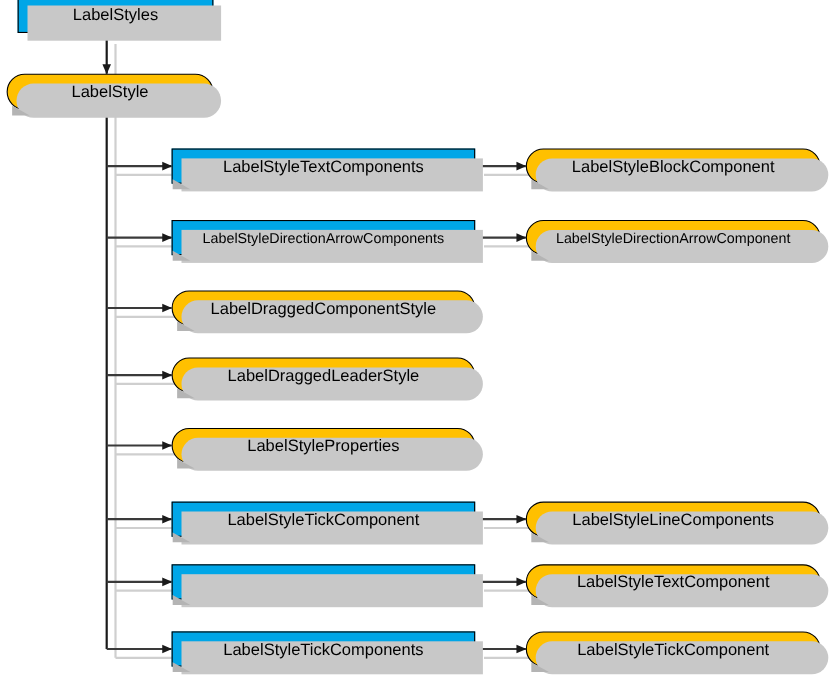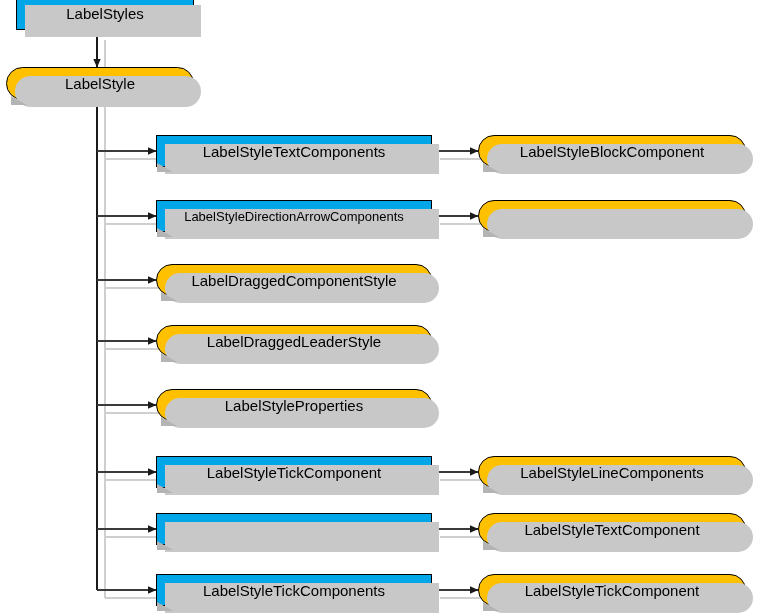--- a/index.html
+++ b/index.html
@@ -159,20 +159,21 @@
     <span class="corner-tri"></span>
     <span class="lbl">LabelStyleBlockComponent</span>
   </div>
 
   <div class="node rect fs-small" style="left:156px; top:200px; width:276px; height:32px;">
     <span class="corner-tri"></span>
     <span class="lbl">LabelStyleDirectionArrowComponents</span>
   </div>
   <div class="node pill fs-small" style="left:478px; top:200px; width:268px; height:32px;">
     <span class="corner-tri"></span>
+    <span class="lbl">LabelStyleDirectionArrowComponent</span>
   </div>
 
   <div class="node pill fs-normal" style="left:156px; top:264px; width:276px; height:32px;">
     <span class="corner-tri"></span>
     <span class="lbl">LabelDraggedComponentStyle</span>
   </div>
 
   <div class="node pill fs-normal" style="left:156px; top:325px; width:276px; height:32px;">
     <span class="corner-tri"></span>
     <span class="lbl">LabelDraggedLeaderStyle</span>

